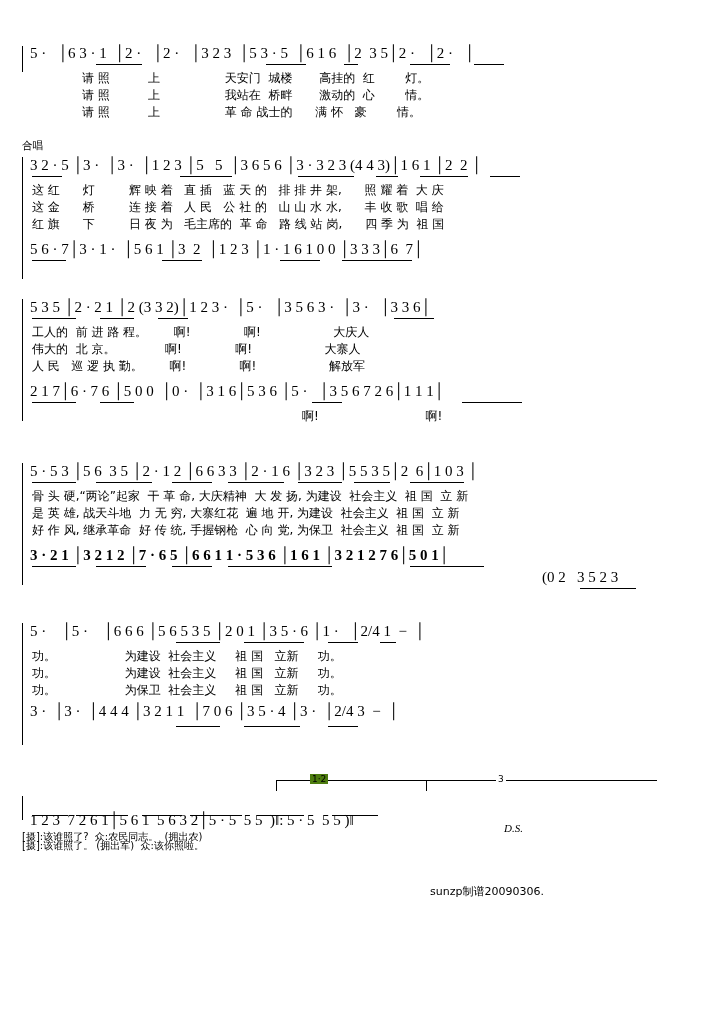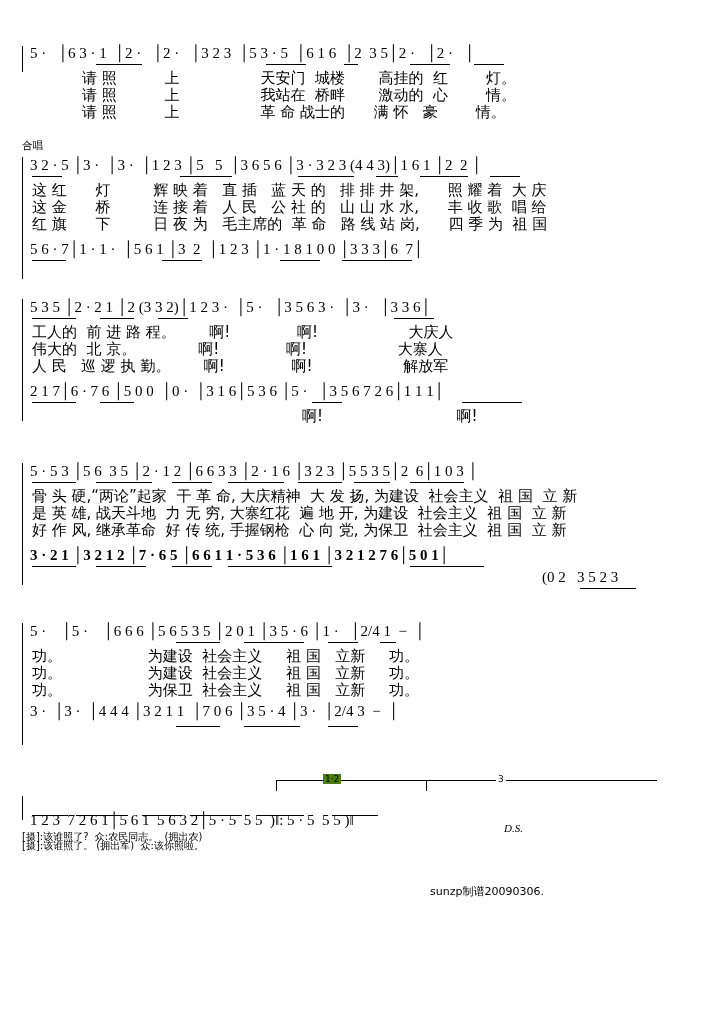--- a/index.html
+++ b/index.html
@@ -17,21 +17,21 @@
   .notes{
     font-family:"Liberation Serif", serif;
     font-size:15px;
     letter-spacing:0px;
     white-space:pre;
     height:22px;
     line-height:22px;
   }
   .lyric{
     font-family:"DejaVu Sans", sans-serif;
-    font-size:15px;
+    font-size:12px;
     white-space:pre;
     height:17px;
     line-height:17px;
   }
   .tiny{
     font-family:"DejaVu Sans", sans-serif;
     font-size:10px;
     white-space:pre;
   }
   .label{
@@ -102,21 +102,21 @@
     <div class="beam" style="left:158px;top:22px;width:52px;"></div>
     <div class="beam" style="left:276px;top:22px;width:56px;"></div>
     <div class="beam" style="left:354px;top:22px;width:22px;"></div>
     <div class="beam" style="left:398px;top:22px;width:48px;"></div>
     <div class="beam" style="left:468px;top:22px;width:30px;"></div>
 
     <div class="lyric" style="position:absolute;left:10px;top:28px;">这 红      灯         辉 映 着   直 插   蓝 天 的   排 排 井 架,      照 耀 着  大 庆</div>
     <div class="lyric" style="position:absolute;left:10px;top:45px;">这 金      桥         连 接 着   人 民   公 社 的   山 山 水 水,      丰 收 歌  唱 给</div>
     <div class="lyric" style="position:absolute;left:10px;top:62px;">红 旗      下         日 夜 为   毛主席的  革 命   路 线 站 岗,      四 季 为  祖 国</div>
 
-    <div class="notes" style="position:absolute;left:8px;top:84px;">5 6 · 7│1 · 1 ·  │5 6 1 │3  2  │1 2 3 │1 · 1 8 1 0 0 │3 3 3│6  7│</div>
+    <div class="notes" style="position:absolute;left:8px;top:84px;">5 6 · 7│3 · 1 ·  │5 6 1 │3  2  │1 2 3 │1 · 1 6 1 0 0 │3 3 3│6  7│</div>
     <div class="beam" style="left:10px;top:106px;width:34px;"></div>
     <div class="beam" style="left:140px;top:106px;width:40px;"></div>
     <div class="beam" style="left:258px;top:106px;width:40px;"></div>
     <div class="beam" style="left:320px;top:106px;width:70px;"></div>
   </div>
 
   <div class="sys" style="top:296px;">
     <div class="barleft" style="left:0px;top:3px;height:122px;"></div>
     <div class="notes" style="position:absolute;left:8px;top:0px;">5 3 5 │2 · 2 1 │2 (3 3 2)│1 2 3 ·  │5 ·   │3 5 6 3 ·  │3 ·   │3 3 6│</div>
     <div class="beam" style="left:10px;top:22px;width:44px;"></div>
@@ -177,21 +177,21 @@
     <div class="notes" style="position:absolute;left:8px;top:80px;">3 ·  │3 ·  │4 4 4 │3 2 1 1  │7 0 6 │3 5 · 4 │3 ·  │2/4 3  −  │</div>
     <div class="beam" style="left:154px;top:106px;width:44px;"></div>
     <div class="beam" style="left:222px;top:106px;width:56px;"></div>
     <div class="beam" style="left:306px;top:106px;width:30px;"></div>
   </div>
 
   <div class="sys" style="top:780px;">
 
     <div style="position:absolute;left:254px;top:0px;width:150px;height:10px;border-top:1.2px solid #000;border-left:1.2px solid #000;"></div>
     <div style="position:absolute;left:404px;top:0px;width:230px;height:10px;border-top:1.2px solid #000;border-left:1.2px solid #000;"></div>
-    <div class="ending-num" style="left:301px;top:-6px;background:#4d7c0f;padding:0 2px;">1·2</div>
+    <div class="ending-num" style="left:288px;top:-6px;background:#4d7c0f;padding:0 2px;">1·2</div>
     <div class="ending-num" style="left:474px;top:-6px;background:#fff;padding:0 2px;">3</div>
 
     <div class="barleft" style="left:0px;top:16px;height:24px;"></div>
     <div class="notes" style="position:absolute;left:8px;top:29px;">1 2 3  7 2 6 1│5 6 1  5 6 3 2│5 · 5  5 5  )‖: 5 · 5  5 5 )‖</div>
     <div class="beam" style="left:10px;top:35px;width:36px;"></div>
     <div class="beam" style="left:54px;top:35px;width:52px;"></div>
     <div class="beam" style="left:120px;top:35px;width:40px;"></div>
     <div class="beam" style="left:168px;top:35px;width:52px;"></div>
     <div class="beam" style="left:236px;top:35px;width:46px;"></div>
     <div class="beam" style="left:310px;top:35px;width:46px;"></div>

